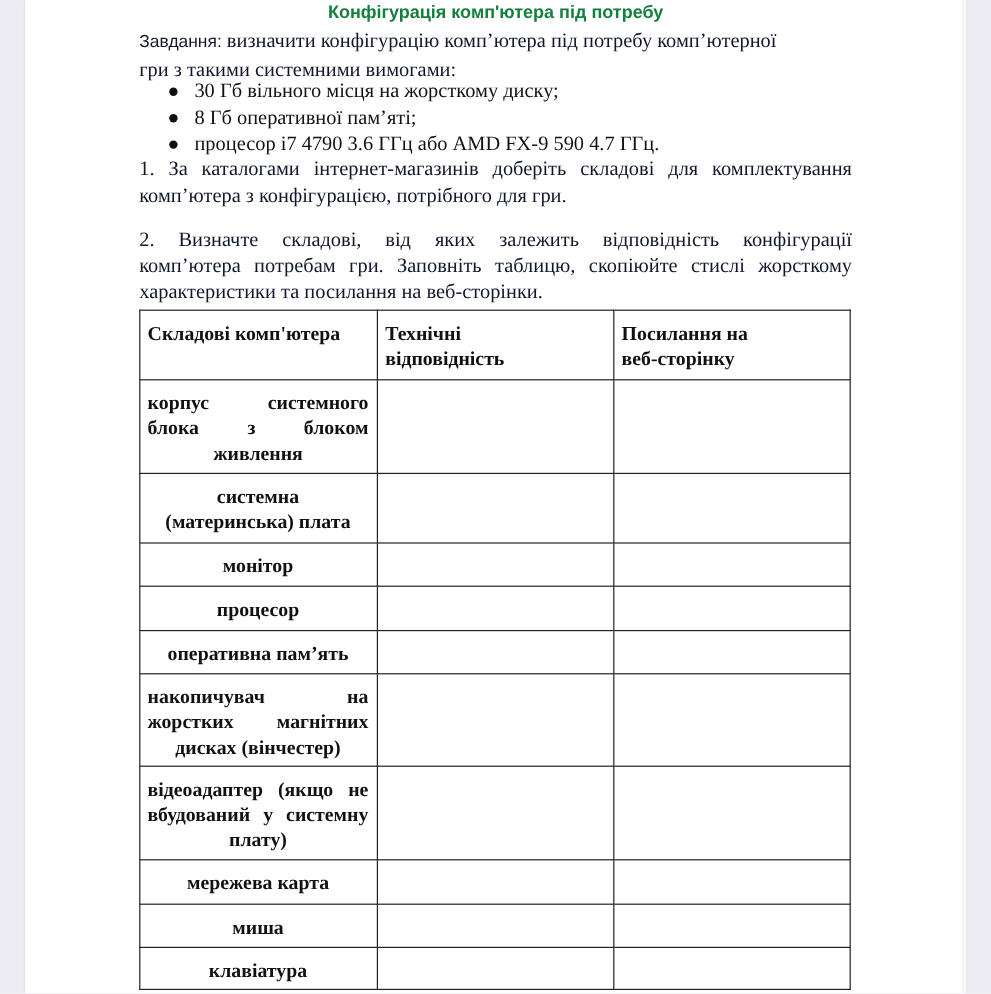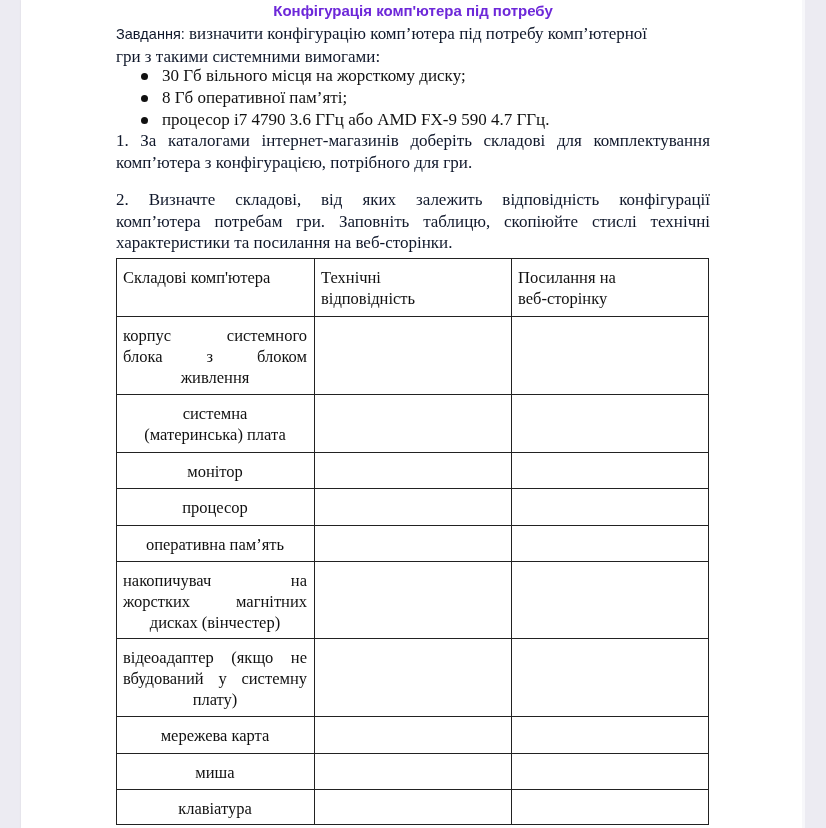--- a/index.html
+++ b/index.html
@@ -13,21 +13,21 @@
       background: #ffffff;
       box-shadow: 0 0 2px rgba(0,0,0,0.08);
     }
     .edge-right {
       position: absolute; left: 802px; top: 0; width: 3px; height: 828px;
       background: #f7f7fa;
     }
     .title {
       position: absolute; left: 0; top: 2px; width: 826px; text-align: center;
       font-family: "Liberation Sans", sans-serif; font-weight: bold;
-      font-size: 15px; color: #6d28d9;
+      font-size: 15px; color: #15803d;
     }
     .text {
       position: absolute; left: 116px; width: 594px;
       font-family: "Liberation Serif", serif; font-size: 17px; color: #0f172a;
       line-height: 21.5px;
     }
     .task { top: 23px; }
     .task .lbl { font-family: "Liberation Sans", sans-serif; font-size: 14.5px; }
     ul.reqs {
       position: absolute; left: 116px; top: 65px; margin: 0; padding: 0; list-style: none;
@@ -43,21 +43,21 @@
     .j-line { display: block; text-align: justify; text-align-last: justify; }
     .l-line { display: block; }
 
     table.grid {
       position: absolute; left: 116px; top: 258px;
       border-collapse: collapse; table-layout: fixed;
       font-family: "Liberation Serif", serif; font-size: 16.5px; color: #111;
     }
     table.grid td, table.grid th {
       border: 1.5px solid #222; vertical-align: top; padding: 8px 7px 0 6px;
-      text-align: left; font-weight: normal; line-height: 21px;
+      text-align: left; font-weight: bold; line-height: 21px;
     }
     col.c1 { width: 198px; }
     col.c2 { width: 197px; }
     col.c3 { width: 197px; }
     td.name .j-line { text-align: justify; text-align-last: justify; }
     td.name .l-line { text-align: center; }
   </style>
 </head>
 <body>
 
@@ -77,21 +77,21 @@
   <li><span class="dot"></span><span>процесор і7 4790 3.6 ГГц або AMD FX-9 590 4.7 ГГц.</span></li>
 </ul>
 
 <div class="text step1">
   <span class="j-line">1. За каталогами інтернет-магазинів доберіть складові для комплектування</span>
   <span class="l-line">комп’ютера з конфігурацією, потрібного для гри.</span>
 </div>
 
 <div class="text step2">
   <span class="j-line">2. Визначте складові, від яких залежить відповідність конфігурації</span>
-  <span class="j-line">комп’ютера потребам гри. Заповніть таблицю, скопіюйте стислі технічні</span>
+  <span class="j-line">комп’ютера потребам гри. Заповніть таблицю, скопіюйте стислі жорсткому</span>
   <span class="l-line">характеристики та посилання на веб-сторінки.</span>
 </div>
 
 <table class="grid">
   <colgroup>
       <col class="c1">
       <col class="c2">
       <col class="c3">
     </colgroup>
   <thead>

